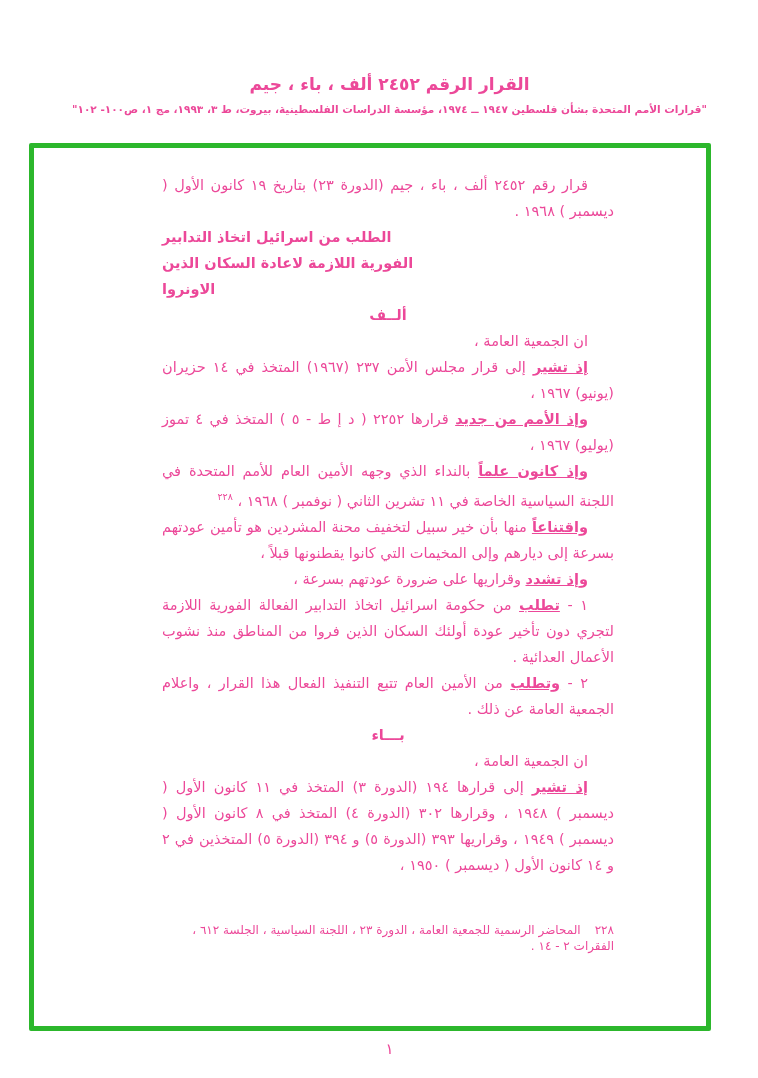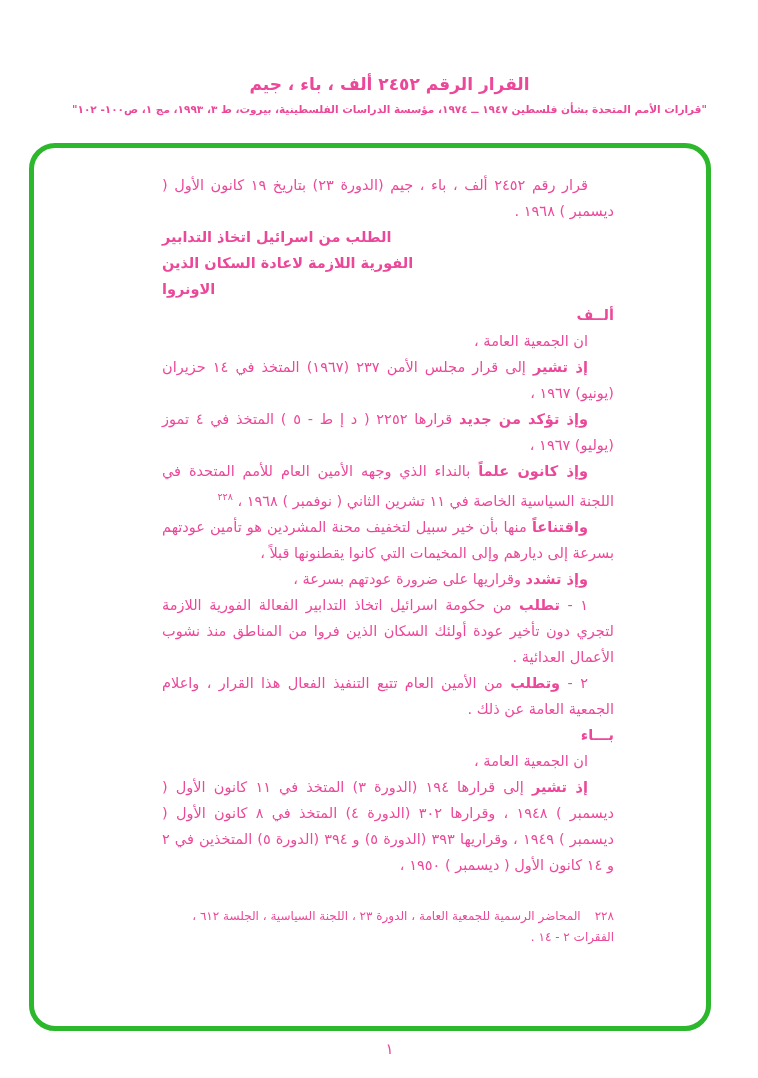--- a/index.html
+++ b/index.html
@@ -6,32 +6,32 @@
   body { background: #ffffff; font-family: "DejaVu Sans", sans-serif; }
   .page {
     position: relative; width: 758px; height: 1078px;
     background: #ffffff; color: #ec4899; overflow: hidden; margin: 0 auto; padding-left: 21px;
   }
   .header { position: absolute; top: 74px; left: 0; width: 100%; text-align: center; direction: rtl; }
   .title { font-size: 17px; font-weight: 700; }
   .citation { margin-top: 9px; font-size: 10.5px; font-weight: 700; }
   .frame {
     position: absolute; left: 29px; top: 143px; width: 672px; height: 878px;
-    border: 5px solid #2cb72c; border-radius: 26px; background: #fff; overflow: hidden;
+    border: 5px solid #2cb72c; border-radius: 2px; background: #fff; overflow: hidden;
   }
   .doc { direction: rtl; text-align: right; padding: 24px 92px 0 128px; font-size: 14.5px; line-height: 26px; }
   p { margin: 0; }
   .para { text-indent: 26px; text-align: justify; }
   .heading { text-align: left; font-weight: 700; }
-  .section-label { text-align: right; font-weight: 700; }
+  .section-label { text-align: center; font-weight: 700; }
   .opening { text-indent: 26px; font-weight: 400; }
-  .lead { font-weight: 700; }
+  .lead { font-weight: 700; text-decoration: underline; }
   .num { font-weight: 400; }
   .fn-ref { font-size: 9.5px; }
-  .footnote { margin-top: 28px; font-size: 12px; line-height: 21px; text-align: right; }
+  .footnote { margin-top: 44px; font-size: 12px; line-height: 16px; text-align: right; }
   .fn-marker { margin-left: 14px; }
   .page-number { position: absolute; top: 1040px; left: 0; width: 100%; text-align: center; font-size: 15px; direction: rtl; }
 </style>
 </head>
 <body>
 
 <div class="page">
 
   <div class="header">
     <div class="title">القرار الرقم ٢٤٥٢ ألف ، باء ، جيم</div>
@@ -49,21 +49,21 @@
         <div>الاونروا</div>
       </div>
 
       <div class="section-label">ألــف</div>
 
       <p class="opening">ان الجمعية العامة ،</p>
 
       <p class="para"><strong class="lead">إذ تشير</strong>
         <span>إلى قرار مجلس الأمن ٢٣٧ (١٩٦٧) المتخذ في ١٤ حزيران (يونيو) ١٩٦٧ ،</span></p>
 
-      <p class="para"><strong class="lead">وإذ تؤكد من جديد</strong>
+      <p class="para"><strong class="lead">وإذ الأمم من جديد</strong>
         <span>قرارها ٢٢٥٢ ( د إ ط - ٥ ) المتخذ في ٤ تموز (يوليو) ١٩٦٧ ،</span></p>
 
       <p class="para"><strong class="lead">وإذ كانون علماً</strong>
         <span>بالنداء الذي وجهه الأمين العام للأمم المتحدة في اللجنة السياسية الخاصة في ١١ تشرين الثاني ( نوفمبر ) ١٩٦٨ ،</span>
         <sup class="fn-ref">٢٢٨</sup></p>
 
       <p class="para"><strong class="lead">واقتناعاً</strong>
         <span>منها بأن خير سبيل لتخفيف محنة المشردين هو تأمين عودتهم بسرعة إلى ديارهم وإلى المخيمات التي كانوا يقطنونها قبلاً ،</span></p>
 
       <p class="para"><strong class="lead">وإذ تشدد</strong>

